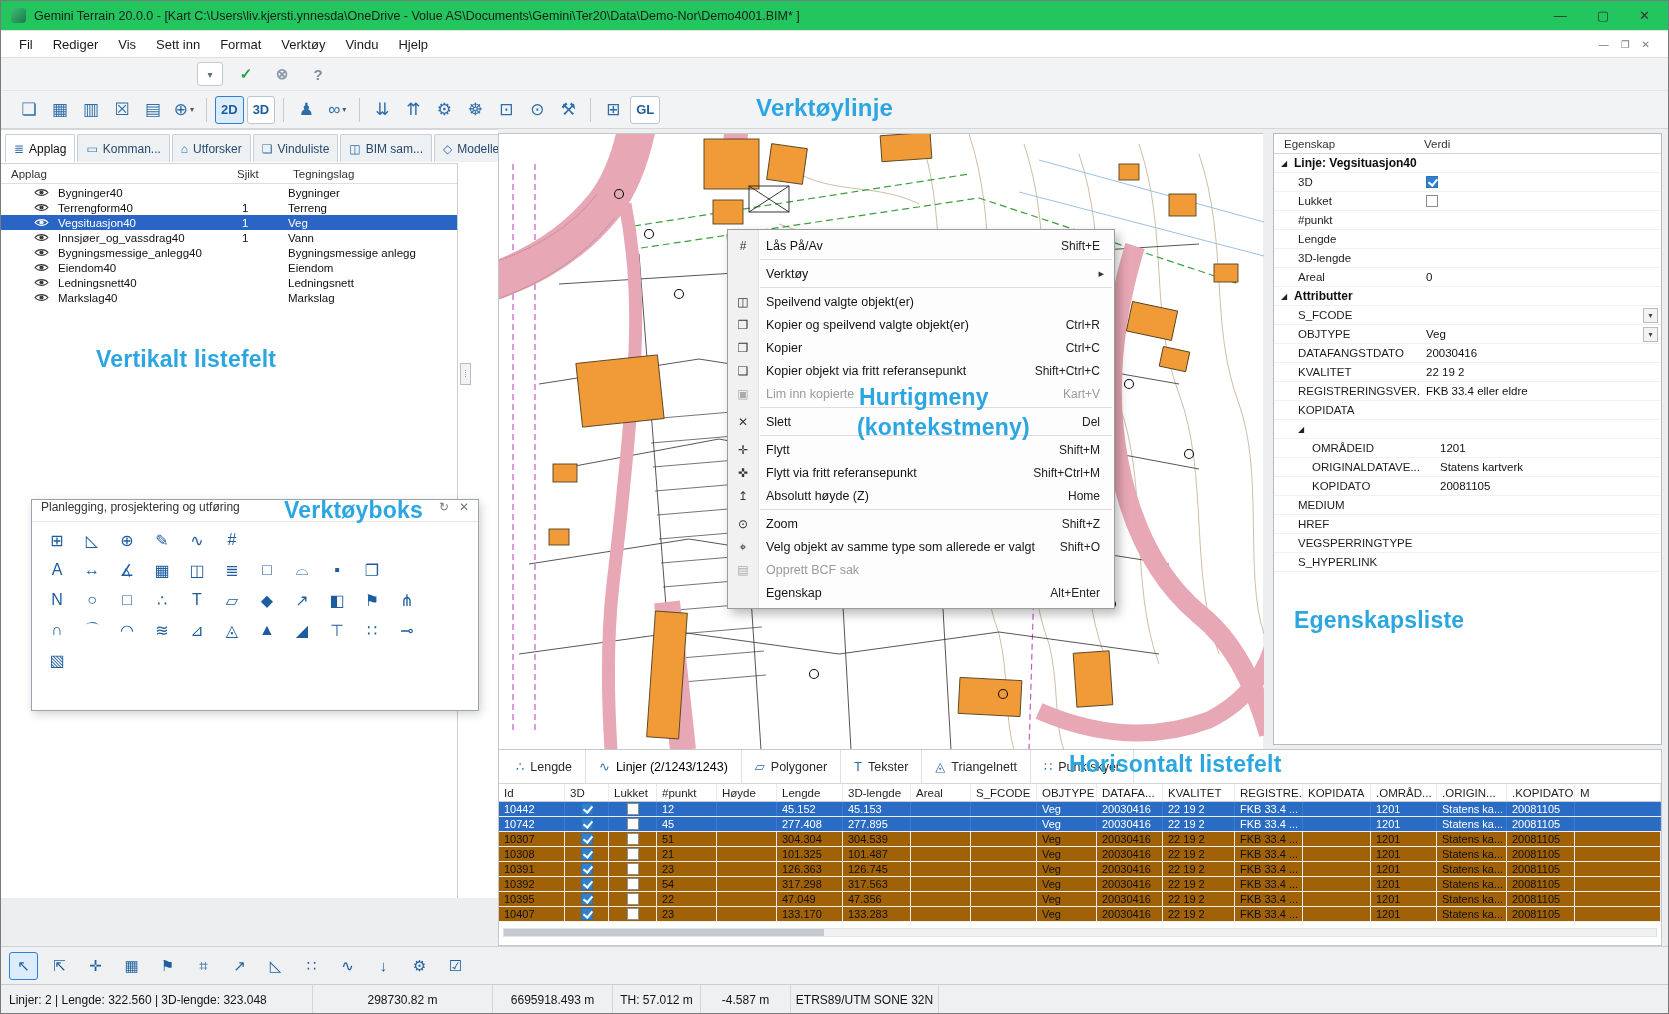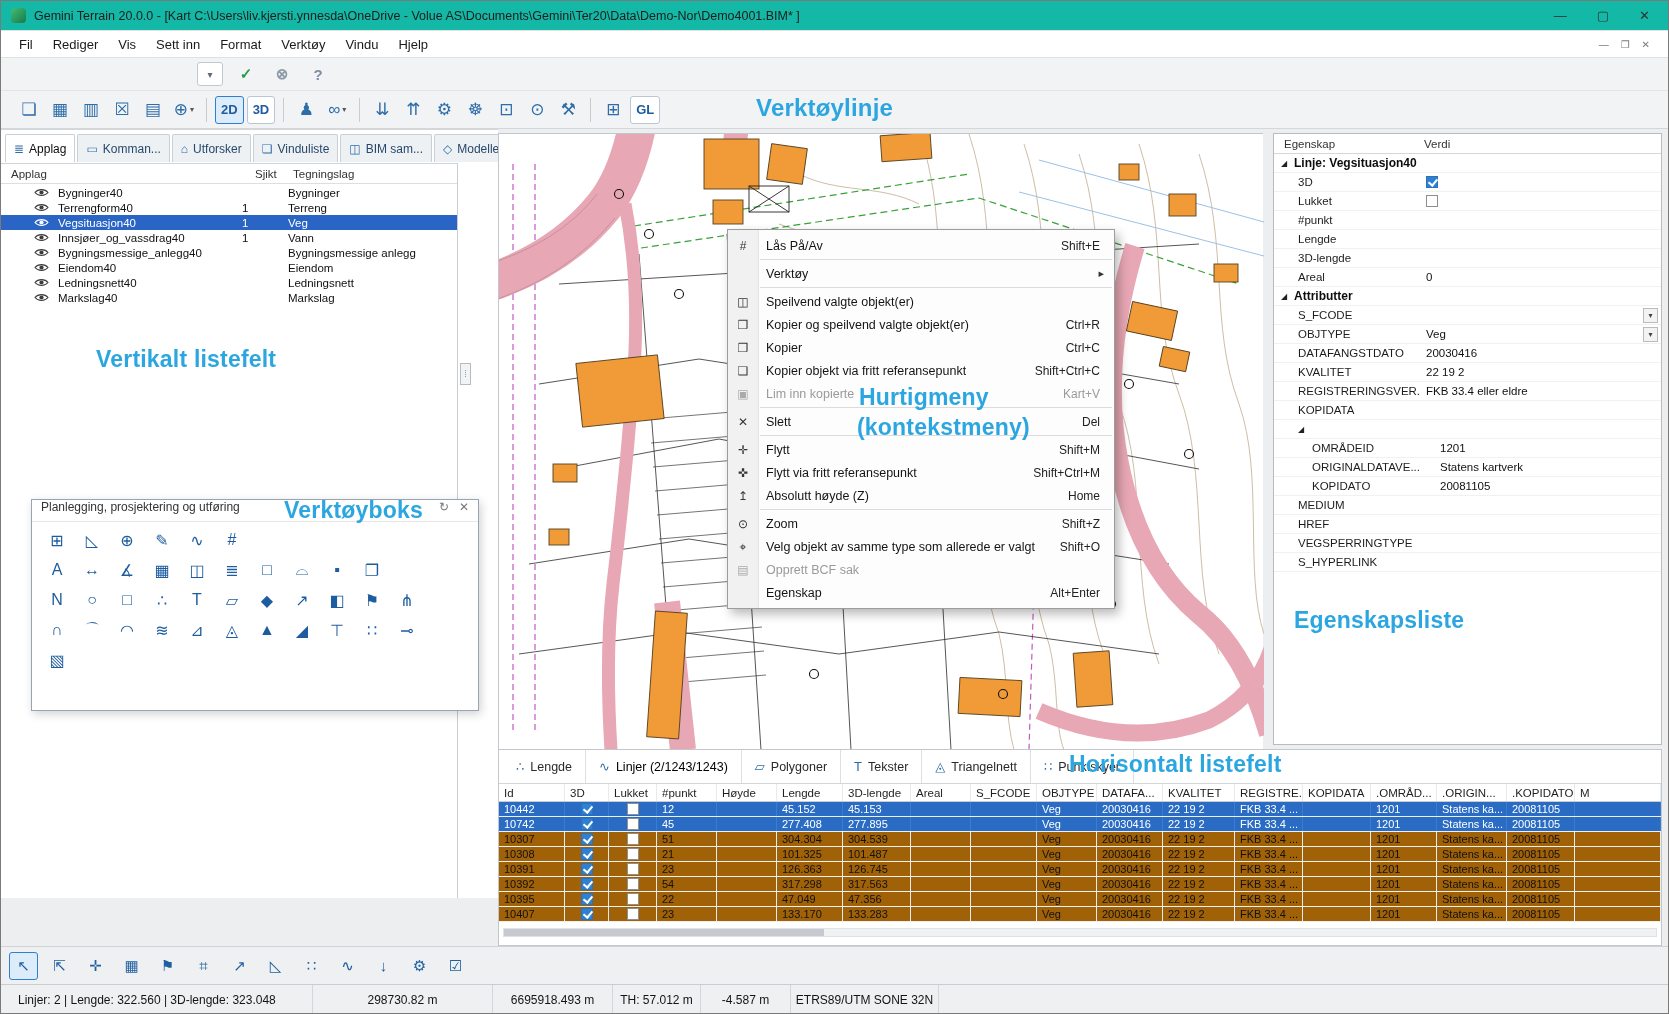--- a/index.html
+++ b/index.html
@@ -1,20 +1,20 @@
 <!DOCTYPE html>
 <html><head>
 <meta charset="utf-8">
 <style>
 *{margin:0;padding:0;box-sizing:border-box}
 html,body{background:#d8d8d8;font-family:"Liberation Sans",sans-serif}
 #app{position:relative;width:1669px;height:1014px;background:#eceef0;border:1px solid #7a7a7a;overflow:hidden;font-size:12px;color:#111}
 
 
-.titlebar{position:absolute;left:0;top:0;width:100%;height:30px;background:#14b8a6;border-bottom:1px solid #e4e4e4;display:flex;align-items:center;padding:0 10px;gap:8px}
+.titlebar{position:absolute;left:0;top:0;width:100%;height:30px;background:#22c55e;border-bottom:1px solid #e4e4e4;display:flex;align-items:center;padding:0 10px;gap:8px}
 .applogo{width:15px;height:15px;border-radius:4px;background:linear-gradient(135deg,#41bd74,#177a48);flex:0 0 auto}
 .title{font-size:12.5px;color:#1c1c1c;white-space:nowrap;overflow:hidden}
 .wbtns{margin-left:auto;display:flex;gap:30px;padding-right:8px}
 .wbtn{font-size:13px;color:#333;cursor:default}
 
 
 .menubar{position:absolute;left:0;top:30px;width:100%;height:27px;background:#fff;border-bottom:1px solid #e0e0e0;display:flex;align-items:center;padding:0 8px}
 .menu-items{display:flex}
 .menu-item{padding:4px 10px;font-size:13px;color:#1a1a1a}
 .childbtns{margin-left:auto;display:flex;gap:12px;padding-right:10px}
@@ -38,21 +38,21 @@
 
 
 .left-panel{position:absolute;left:0;top:128px;width:497px;height:769px;background:#fff;border-top:1px solid #d4d7da}
 .ltabs{position:absolute;left:4px;top:4px;height:30px;display:flex;gap:2px}
 .ltab{display:flex;align-items:center;gap:5px;padding:0 8px;border:1px solid #c8cfd7;border-bottom:none;background:#eef1f4;font-size:12px;height:28px;border-radius:2px 2px 0 0;color:#27486b;white-space:nowrap}
 .ltab.active{background:#fff;color:#0d0d0d}
 .ticon{color:#2e6da8;font-size:12px}
 .ltabline{position:absolute;left:0;top:33px;width:456px;border-bottom:1px solid #d0d4d8}
 .lheader{position:absolute;left:0;top:37px;width:456px;height:17px;border-bottom:1px solid #dcdfe2;font-size:11.5px;color:#333}
 .lh{position:absolute;top:1px}
-.lh1{left:10px}.lh2{left:254px}.lh3{left:292px}
+.lh1{left:10px}.lh2{left:236px}.lh3{left:292px}
 #layer-rows{position:absolute;left:0;top:55px;width:456px}
 .lrow{display:flex;align-items:center;height:15px;font-size:11.5px;color:#101010;white-space:nowrap}
 .lrow .eye{margin-left:33px;width:20px;color:#3c3c3c;display:flex;align-items:center}
 .lname{flex:0 0 188px;padding-left:4px;overflow:hidden}
 .lsjikt{flex:0 0 46px}
 .llayer{flex:1;overflow:hidden}
 .lrow.sel{background:#2a65c6;color:#fff}
 .lrow.sel .eye{color:#fff}
 .lborder{position:absolute;left:456px;top:33px;bottom:0;border-left:1px solid #c9ccd0}
 .split-handle{position:absolute;left:459px;top:362px;width:11px;height:22px;border:1px solid #b7bcc2;background:#f2f3f5;font-size:9px;color:#8a8f96;display:flex;align-items:center;justify-content:center;z-index:5}
@@ -120,21 +120,21 @@
 
 
 .bottom-toolbar{position:absolute;left:0;top:945px;width:100%;height:38px;background:#eef0f2;border-top:1px solid #cfd2d6;display:flex;align-items:center}
 .bitems{display:flex;gap:7px;padding-left:8px;align-items:center}
 .bbtn{width:29px;height:28px;display:flex;align-items:center;justify-content:center;font-size:15px;color:#1f5fa0;border-radius:3px}
 .bbtn.active{border:1px solid #2f7fd0;background:#ddecfa}
 
 
 .statusbar{position:absolute;left:0;top:983px;width:100%;height:31px;background:#eef0f2;border-top:1px solid #c9ccd0;display:flex;align-items:stretch;font-size:12px;color:#141414}
 .scell{display:inline-flex;align-items:center;justify-content:center;border-right:1px solid #d3d6da;white-space:nowrap}
-.s0{width:312px;justify-content:flex-start;padding-left:17px}
+.s0{width:312px;justify-content:flex-start;padding-left:8px}
 
 
 .ann{position:absolute;color:#2ba6e0;font-weight:700;font-size:23px;letter-spacing:.2px;pointer-events:none;z-index:60;white-space:nowrap}
 </style>
 </head>
 <body>
 
 <div id="app">
 
   <div class="titlebar">

